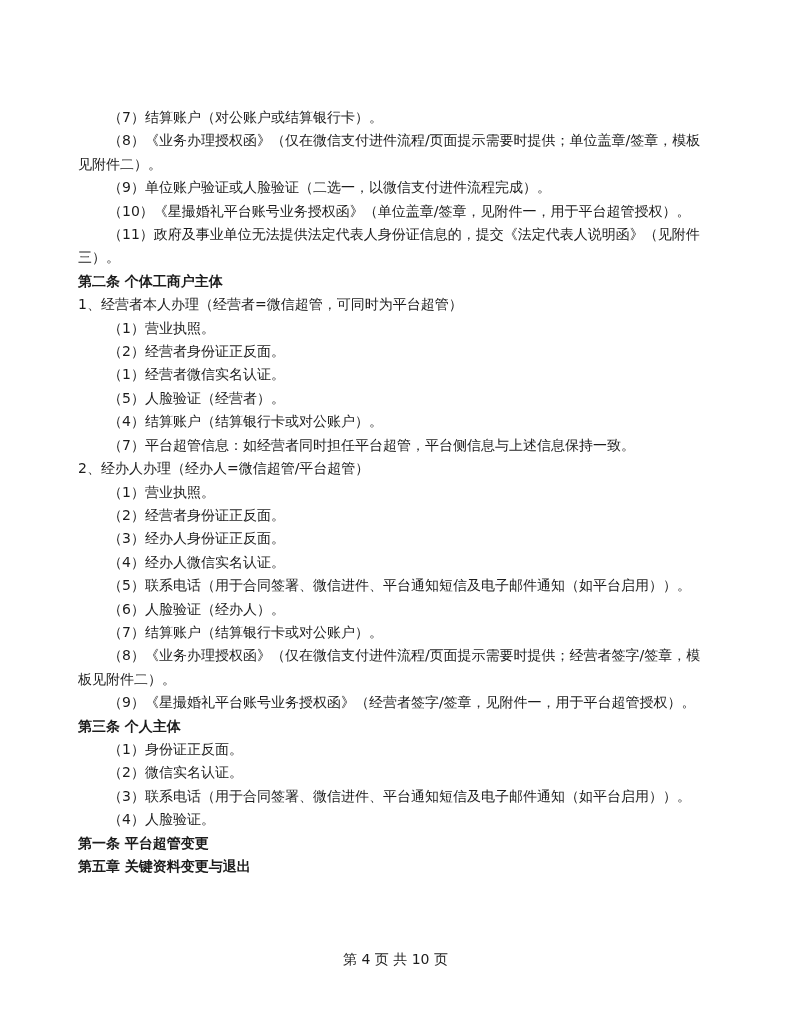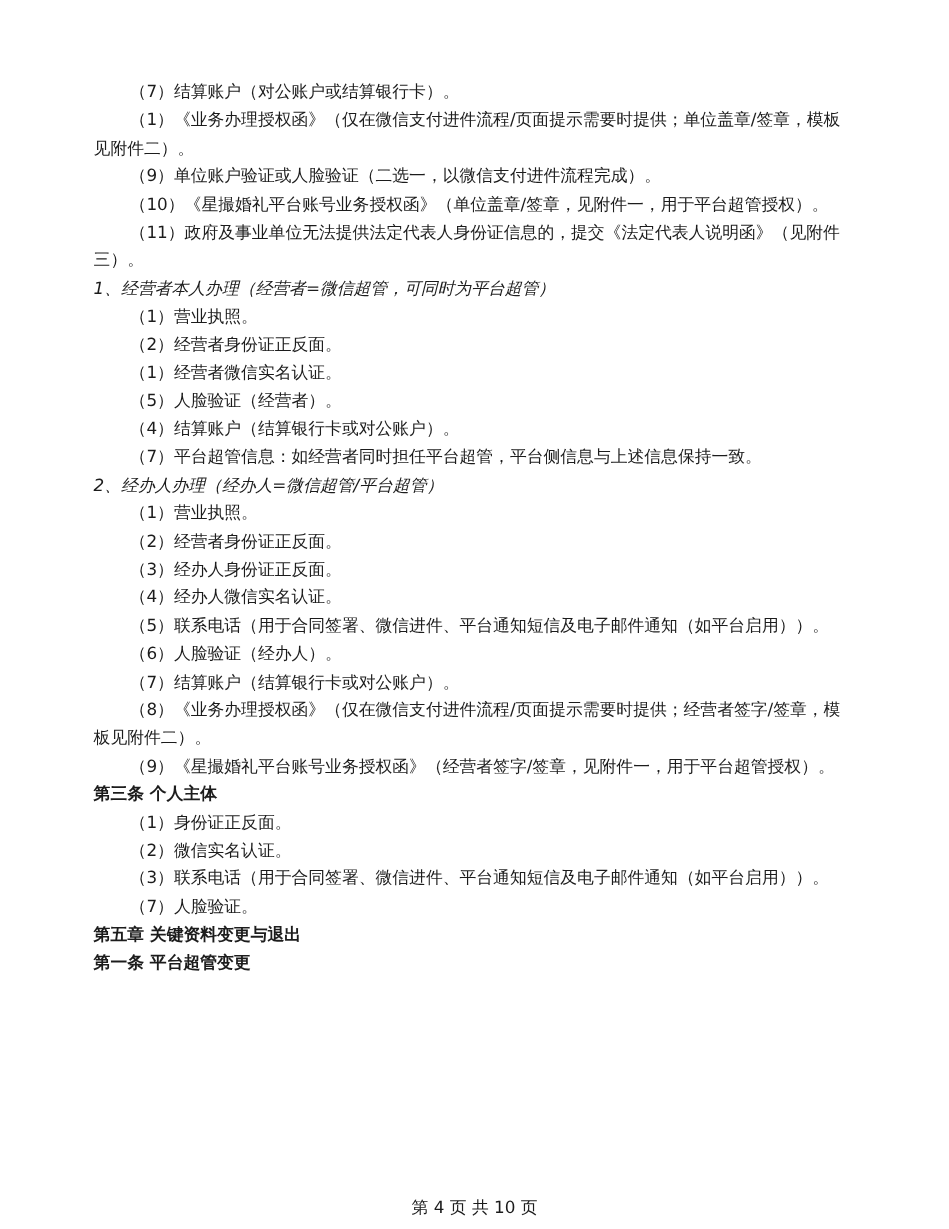--- a/index.html
+++ b/index.html
@@ -2,52 +2,52 @@
 <html><head>
 <meta charset="utf-8">
 <style>
   html, body { margin: 0; padding: 0; background: #ffffff; }
   .page {
     position: relative;
     width: 791px;
     height: 1024px;
     background: #ffffff;
     box-sizing: border-box;
-    padding: 66px 79px 0 78px;
+    padding: 106px 79px 0 78px;
     font-family: "DejaVu Sans", "Liberation Sans", sans-serif;
     font-size: 14px;
     line-height: 23.4px;
     color: #1c1c1c;
     overflow: hidden;
   }
   .page p { margin: 0; padding: 0; }
   .it { text-indent: 30px; }       
-  .li { text-indent: 0; font-style: italic; }          
+  .li { text-indent: 0; }          
   .h  { font-weight: 700; margin: 4px 0 2px 0; }  
   .footer {
     position: absolute;
     top: 948px;
     left: 0;
     width: 791px;
     text-align: center;
     font-size: 14px;
     color: #1c1c1c;
-    margin-top: 48px;
   }
 </style>
 </head>
 <body>
 
 <div class="page">
   <p class="it">（7）结算账户（对公账户或结算银行卡）。</p>
-  <p class="it">（1）《业务办理授权函》（仅在微信支付进件流程/页面提示需要时提供；单位盖章/签章，模板见附件二）。</p>
+  <p class="it">（8）《业务办理授权函》（仅在微信支付进件流程/页面提示需要时提供；单位盖章/签章，模板见附件二）。</p>
   <p class="it">（9）单位账户验证或人脸验证（二选一，以微信支付进件流程完成）。</p>
   <p class="it">（10）《星撮婚礼平台账号业务授权函》（单位盖章/签章，见附件一，用于平台超管授权）。</p>
   <p class="it">（11）政府及事业单位无法提供法定代表人身份证信息的，提交《法定代表人说明函》（见附件三）。</p>
 
+  <p class="h">第二条 个体工商户主体</p>
   <p class="li">1、经营者本人办理（经营者=微信超管，可同时为平台超管）</p>
   <p class="it">（1）营业执照。</p>
   <p class="it">（2）经营者身份证正反面。</p>
   <p class="it">（1）经营者微信实名认证。</p>
   <p class="it">（5）人脸验证（经营者）。</p>
   <p class="it">（4）结算账户（结算银行卡或对公账户）。</p>
   <p class="it">（7）平台超管信息：如经营者同时担任平台超管，平台侧信息与上述信息保持一致。</p>
   <p class="li">2、经办人办理（经办人=微信超管/平台超管）</p>
   <p class="it">（1）营业执照。</p>
   <p class="it">（2）经营者身份证正反面。</p>
@@ -56,19 +56,19 @@
   <p class="it">（5）联系电话（用于合同签署、微信进件、平台通知短信及电子邮件通知（如平台启用））。</p>
   <p class="it">（6）人脸验证（经办人）。</p>
   <p class="it">（7）结算账户（结算银行卡或对公账户）。</p>
   <p class="it">（8）《业务办理授权函》（仅在微信支付进件流程/页面提示需要时提供；经营者签字/签章，模板见附件二）。</p>
   <p class="it">（9）《星撮婚礼平台账号业务授权函》（经营者签字/签章，见附件一，用于平台超管授权）。</p>
 
   <p class="h">第三条 个人主体</p>
   <p class="it">（1）身份证正反面。</p>
   <p class="it">（2）微信实名认证。</p>
   <p class="it">（3）联系电话（用于合同签署、微信进件、平台通知短信及电子邮件通知（如平台启用））。</p>
-  <p class="it">（7）人脸验证。</p>
+  <p class="it">（4）人脸验证。</p>
 
+  <p class="h">第一条 平台超管变更</p>
   <p class="h">第五章 关键资料变更与退出</p>
-  <p class="h">第一条 平台超管变更</p>
 
   <div class="footer">第 4 页 共 10 页</div>
 </div>
 
 </body></html>

